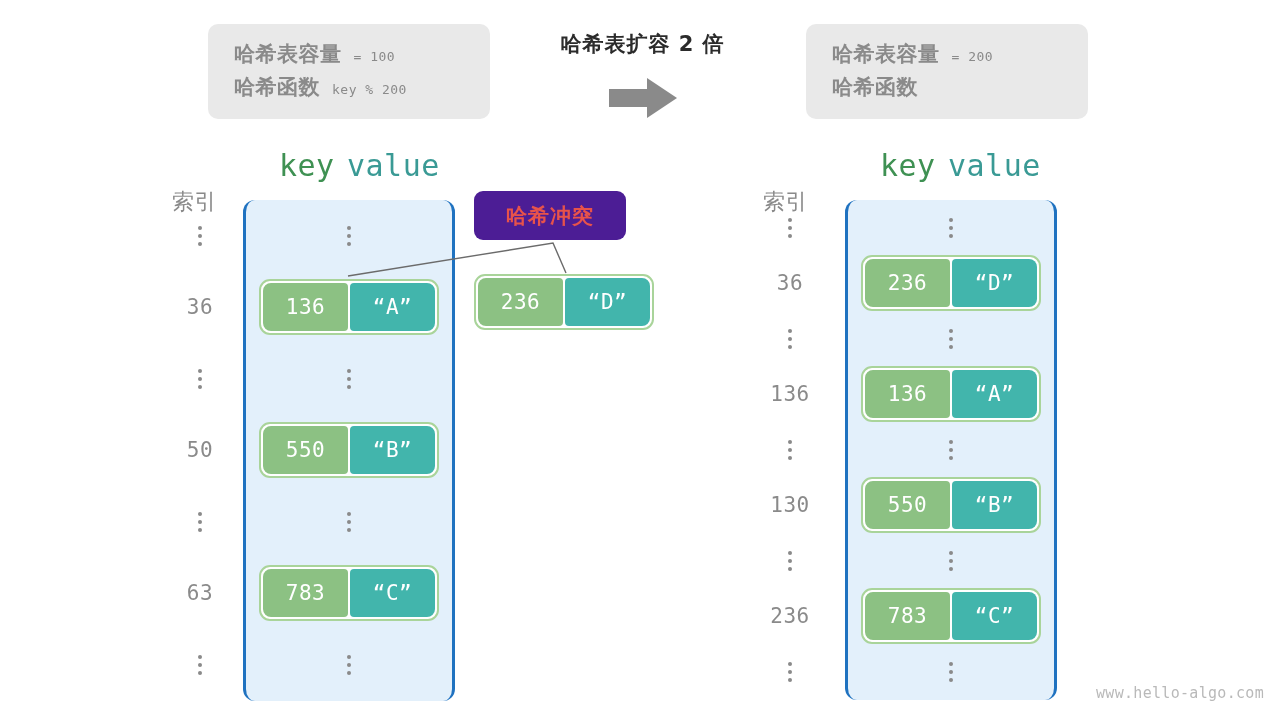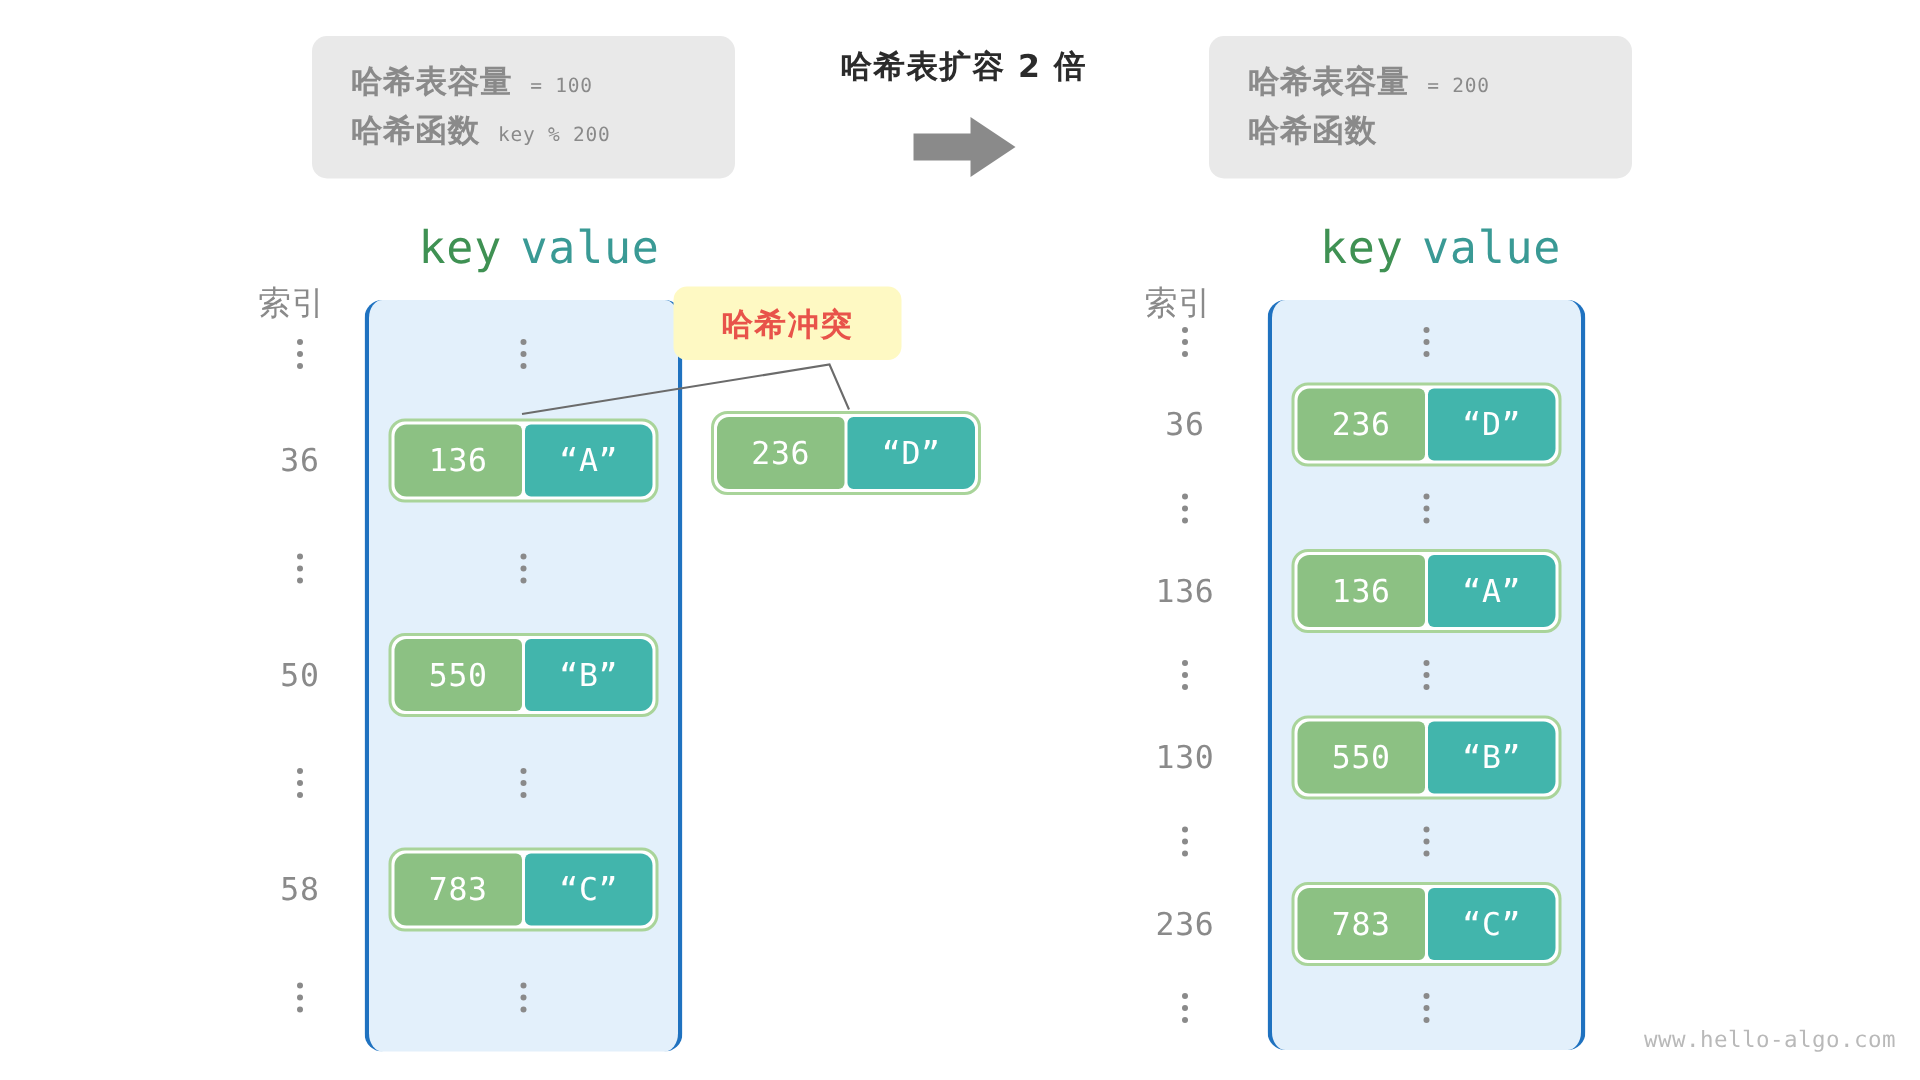--- a/index.html
+++ b/index.html
@@ -173,25 +173,25 @@
     position: absolute;
     left: 474px;
     top: 274px;
   }
   #entry-collision .cell-key { width: 85px; height: 48px; }
   #entry-collision .cell-val { width: 85px; height: 48px; margin-left: 2px; }
 
   
   #collision-badge {
     position: absolute;
-    left: 449px;
+    left: 474px;
     top: 191px;
     width: 152px;
     height: 49px;
-    background: #fef9c3;
+    background: #4c1d95;
     border-radius: 9px;
     display: flex;
     align-items: center;
     justify-content: center;
     color: #e8534a;
     font-size: 21px;
     font-weight: bold;
     letter-spacing: 1px;
   }
 
@@ -272,21 +272,21 @@
       </span>
     </div>
     <div class="index-cell" style="height: 71.5px;">50</div>
     <div class="index-cell" style="height: 71.5px;">
       <span class="vdots">
         <i></i>
         <i></i>
         <i></i>
       </span>
     </div>
-    <div class="index-cell" style="height: 71.5px;">58</div>
+    <div class="index-cell" style="height: 71.5px;">63</div>
     <div class="index-cell" style="height: 71.5px;">
       <span class="vdots">
         <i></i>
         <i></i>
         <i></i>
       </span>
     </div>
   </div>
 
 <div class="table-box" id="table-left" style="left: 243px; top: 200px; width: 212px; height: 500.5px;">

